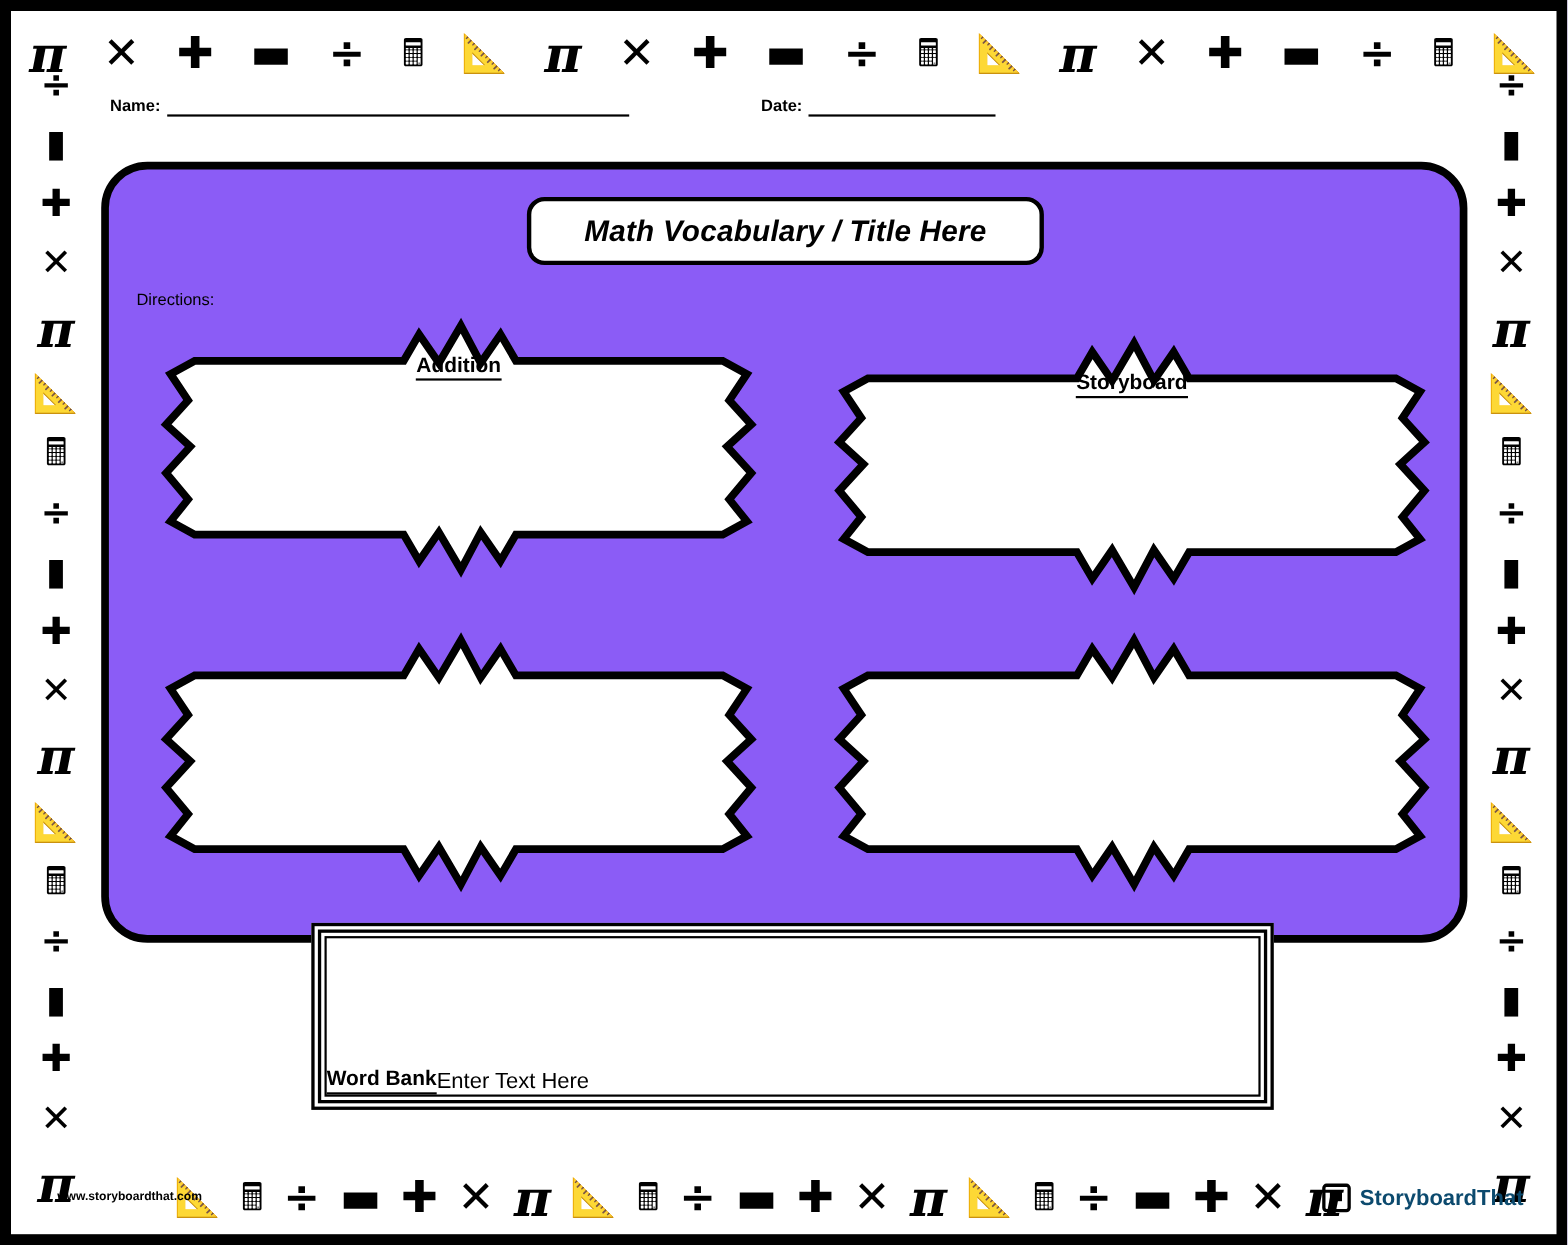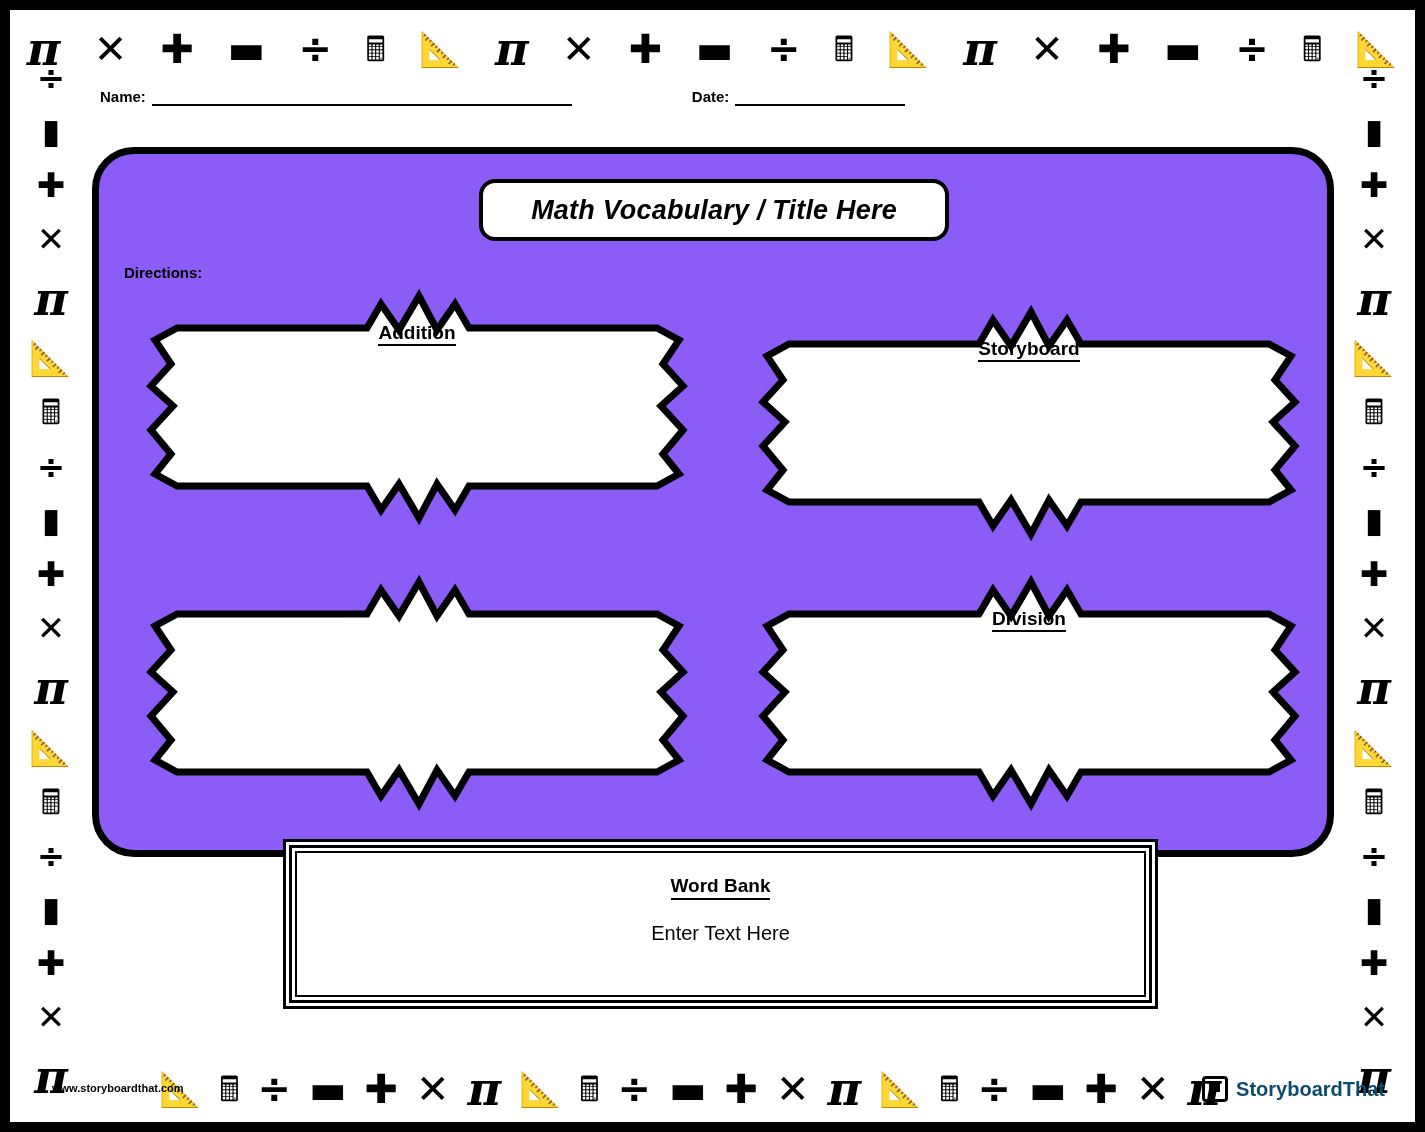--- a/index.html
+++ b/index.html
@@ -123,21 +123,21 @@
     font-size: 27px;
     font-weight: bold;
     font-style: italic;
     color: #000;
     letter-spacing: .2px;
   }
   .directions {
     position: absolute;
     left: 25px; top: 110px;
     font-size: 15px;
-    font-weight: bold;
+    font-weight: normal;
     color: #000;
   }
 
   
   .burst {
     position: absolute;
     width: 560px;
     height: 250px;
   }
   .burst svg { display: block; }
@@ -184,22 +184,22 @@
     box-sizing: border-box;
     width: 100%; height: 100%;
     border: 3px solid #000;
     padding: 3px;
   }
   .wordbank-inner2 {
     box-sizing: border-box;
     width: 100%; height: 100%;
     border: 2px solid #000;
     display: flex;
-    flex-direction: column;
-    align-items: center;
+    flex-direction: row;
+    align-items: flex-end;
     padding-top: 22px;
   }
   .wb-title {
     font-size: 19px;
     font-weight: bold;
     color: #000;
     border-bottom: 2px solid #000;
     padding-bottom: 1px;
   }
   .wb-text {
@@ -390,21 +390,20 @@
       <div class="burst-body"></div>
     </div>
 
     <div class="burst" id="b4">
       <svg width="560" height="250" viewBox="0 0 560 250" aria-hidden="true">
         <path d="M40,50 L18,62 L34,86 L14,108 L36,128 L14,152 L34,176 L18,196 L40,208
                  L230,208 L244,232 L262,206 L282,240 L300,206 L318,232 L332,208
                  L520,208 L542,196 L526,176 L546,152 L524,128 L546,108 L526,86 L542,62 L520,50
                  L332,50 L318,26 L300,52 L282,18 L262,52 L244,26 L230,50 Z" fill="#ffffff" stroke="#000000" stroke-width="7" stroke-linejoin="miter"></path>
       </svg>
-      <div class="burst-label"><span>Division</span></div>
       <div class="burst-body"></div>
     </div>
 
     <div class="wordbank">
       <div class="wordbank-inner">
         <div class="wordbank-inner2">
           <div class="wb-title">Word Bank</div>
           <div class="wb-text">Enter Text Here</div>
         </div>
       </div>

